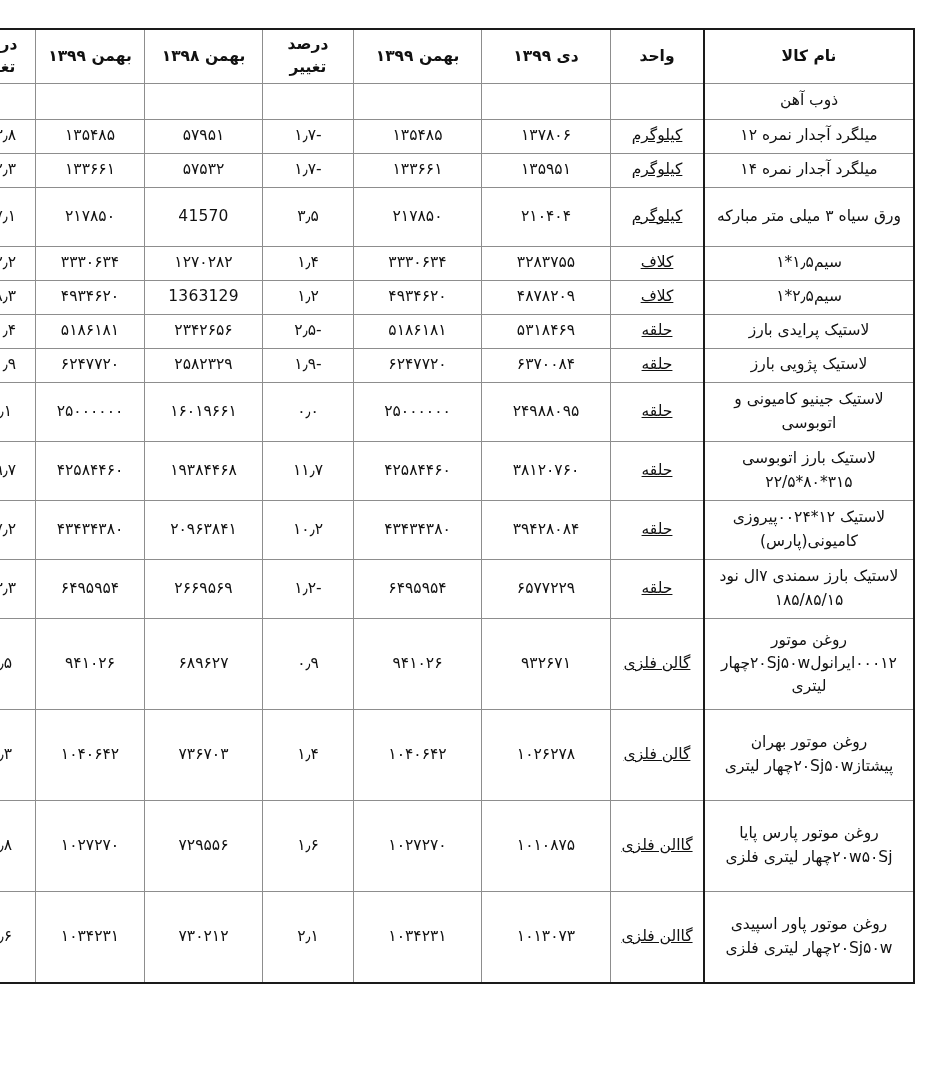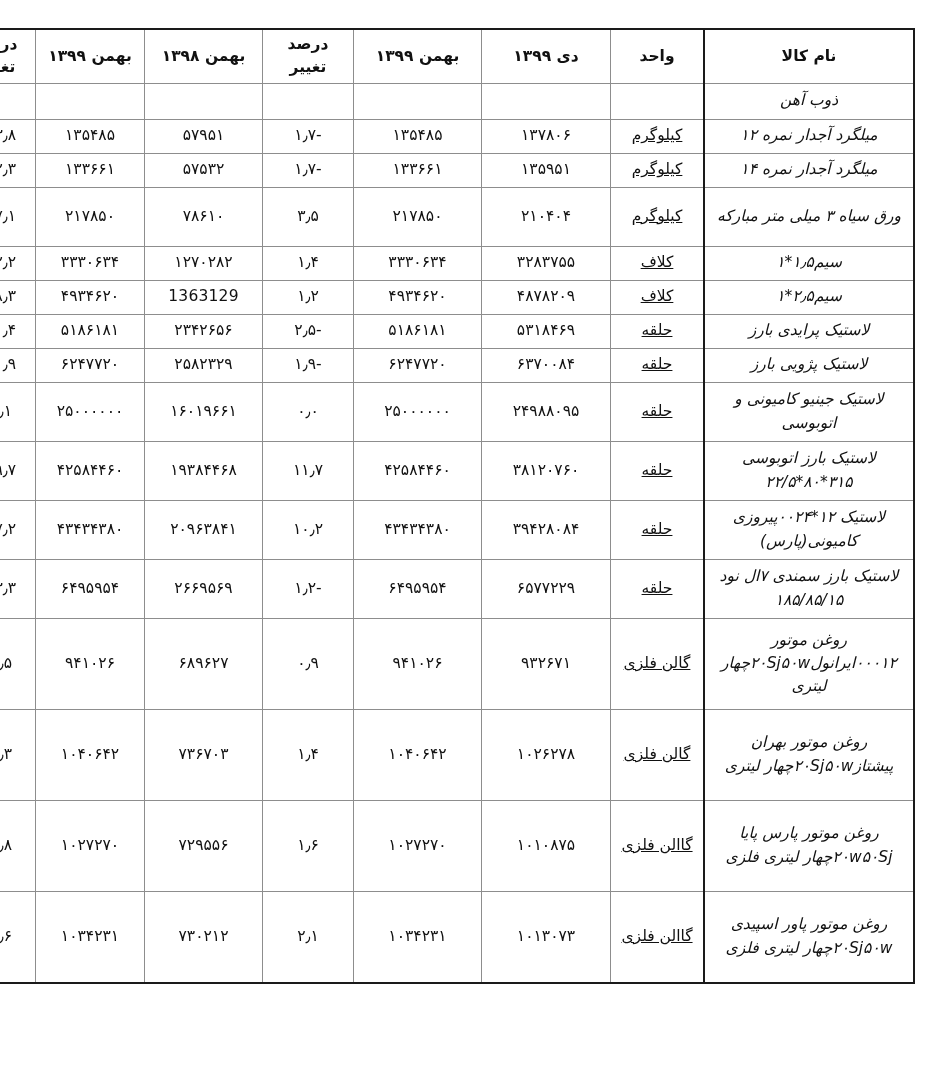--- a/index.html
+++ b/index.html
@@ -80,21 +80,20 @@
   .col-pct1   { width: 82px; }
   .col-bah98  { width: 109px; }
   .col-bah99b { width: 100px; }
   .col-pct2   { width: 68px; }
 
   td.name-cell {
     text-align: center;
     font-size: 15.5px;
     line-height: 1.6;
     padding: 5px 6px;
-    font-style: italic;
   }
 
   td.unit-cell {
     font-size: 15.5px;
     line-height: 1.5;
     text-decoration: underline;
   }
 
   td.num-cell {
     font-size: 15.5px;
@@ -154,21 +153,21 @@
             <td class="col-bah98 num-cell">۵۷۵۳۲</td>
             <td class="col-bah99b num-cell">۱۳۳۶۶۱</td>
             <td class="col-pct2 num-cell">۱۳۲٫۳</td>
           </tr>
           <tr class="row-tall">
             <td class="col-name name-cell">ورق سیاه ۳ میلی متر مبارکه</td>
             <td class="col-unit unit-cell">کیلوگرم</td>
             <td class="col-dey99 num-cell">۲۱۰۴۰۴</td>
             <td class="col-bah99 num-cell">۲۱۷۸۵۰</td>
             <td class="col-pct1 num-cell">۳٫۵</td>
-            <td class="col-bah98 num-cell">۷۸۶۱۰</td>
+            <td class="col-bah98 num-cell">41570</td>
             <td class="col-bah99b num-cell">۲۱۷۸۵۰</td>
             <td class="col-pct2 num-cell">۱۷۷٫۱</td>
           </tr>
           <tr class="row-short">
             <td class="col-name name-cell">سیم۱٫۵*۱</td>
             <td class="col-unit unit-cell">کلاف</td>
             <td class="col-dey99 num-cell">۳۲۸۳۷۵۵</td>
             <td class="col-bah99 num-cell">۳۳۳۰۶۳۴</td>
             <td class="col-pct1 num-cell">۱٫۴</td>
             <td class="col-bah98 num-cell">۱۲۷۰۲۸۲</td>

